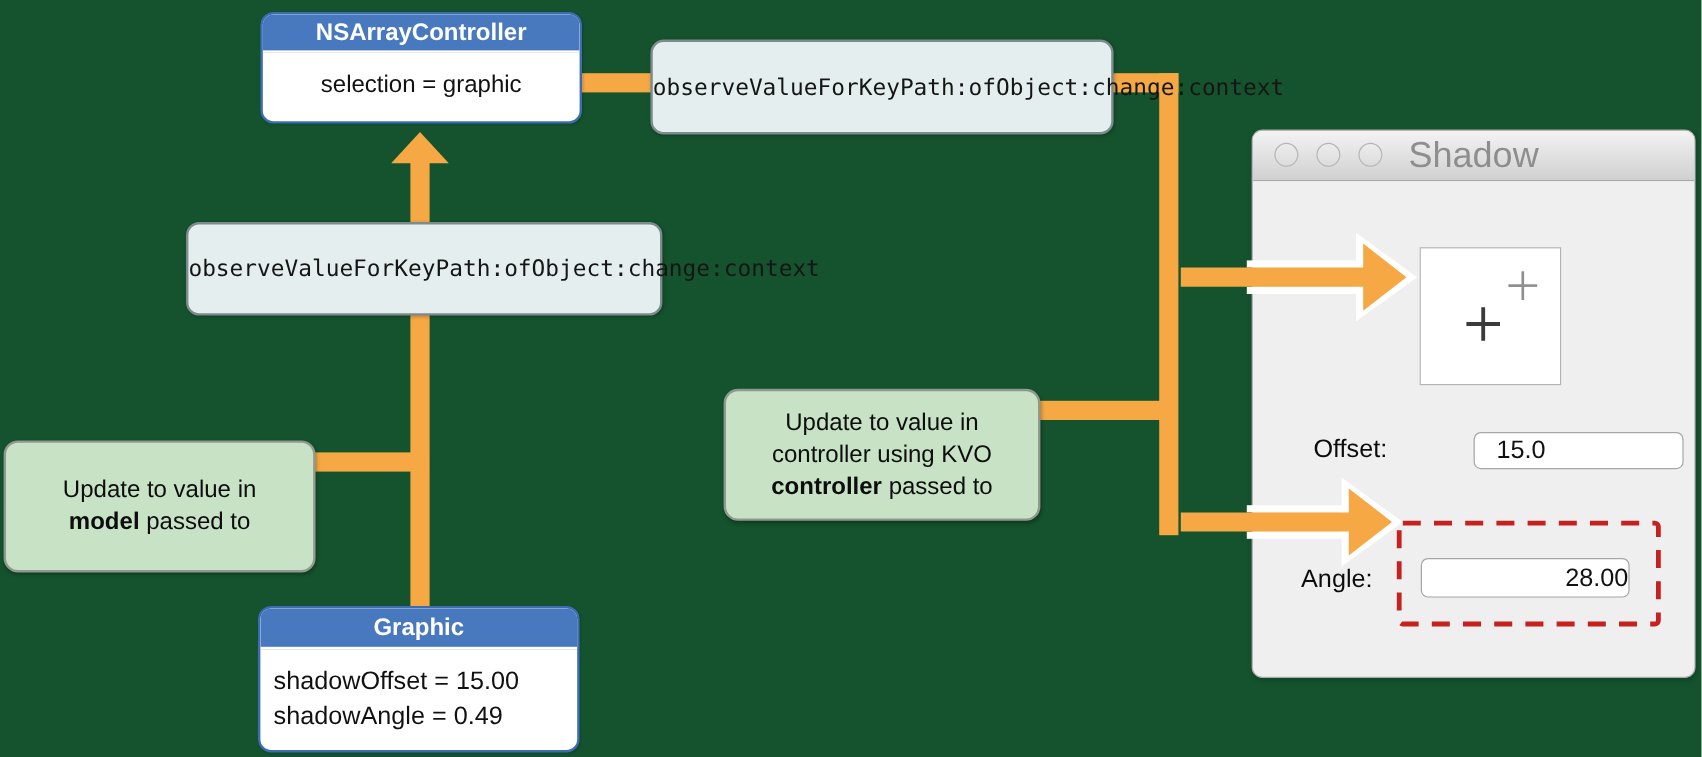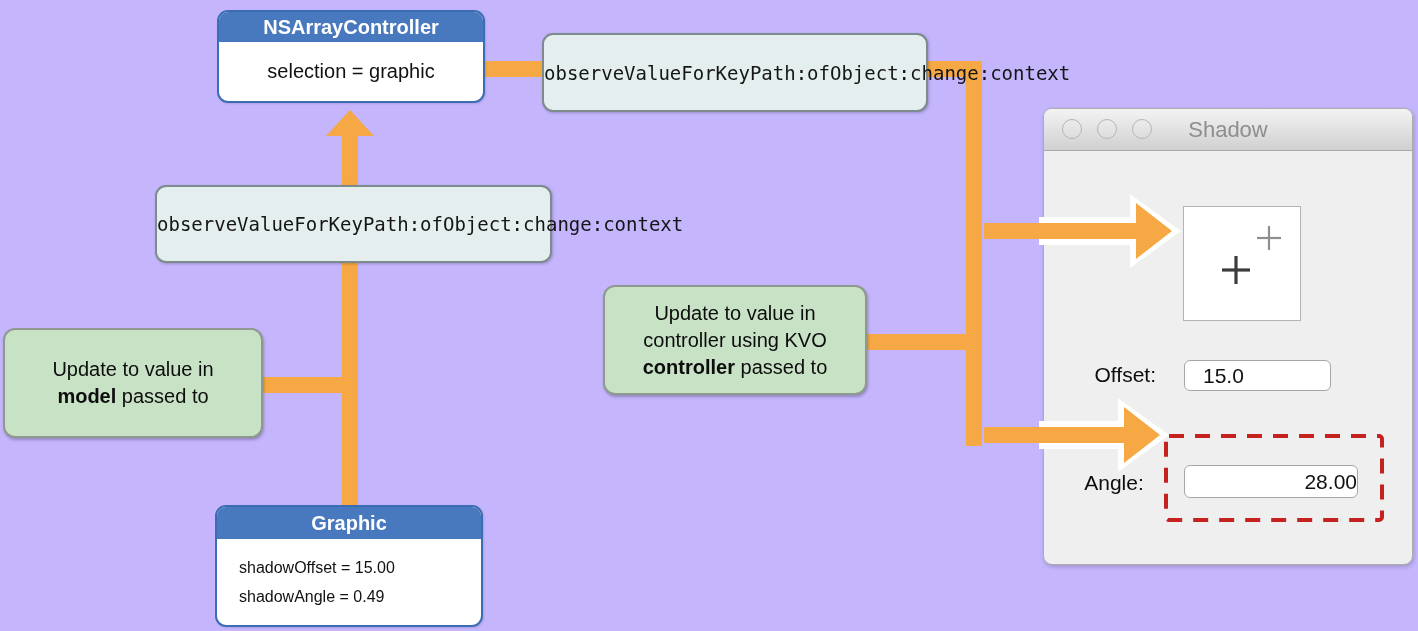--- a/index.html
+++ b/index.html
@@ -1,17 +1,17 @@
 <!DOCTYPE html>
 <html><head>
 <meta charset="utf-8">
 <style>
   html,body{margin:0;padding:0;background:#fff;}
   .canvas{
-    position:relative;width:1418px;height:631px;background:#c4b5fd;overflow:hidden;
+    position:relative;width:1418px;height:631px;background:#14532d;overflow:hidden;
     font-family:"Liberation Sans",sans-serif;color:#111;
   }
   svg.layer{position:absolute;left:0;top:0;}
   .bg-layer{z-index:1;}
   .overlay-layer{z-index:3;}
 
   
   .classbox{
     position:absolute;z-index:2;background:#fff;
     border:2px solid var(--box-blue-border,#3C6CB4);
@@ -23,40 +23,40 @@
     text-align:center;border-bottom:2px solid #fff;
   }
   .classbox .bdy{display:flex;flex-direction:column;justify-content:center;align-items:center;}
 
   .nsarray{left:217px;top:10px;width:264px;height:89px;}
   .nsarray .hdr{height:30px;line-height:30px;font-size:20px;}
   .nsarray .bdy{height:55px;font-size:20px;}
 
   .graphicbox{left:215px;top:505px;width:264px;height:118px;}
   .graphicbox .hdr{height:32px;line-height:32px;font-size:20px;}
-  .graphicbox .bdy{height:82px;font-size:16px;line-height:29px;align-items:flex-start;padding-left:22px;}
+  .graphicbox .bdy{height:82px;font-size:21px;line-height:29px;align-items:flex-start;padding-left:11px;}
 
   
   .codebox{
     position:absolute;z-index:2;background:var(--code-bg,#E4EEEE);
     border:2px solid var(--code-border,#7E8B8D);border-radius:11px;
     box-shadow:1px 1px 3px rgba(0,0,0,.22);
     font-family:"DejaVu Sans Mono",monospace;font-size:19px;line-height:30px;
     display:flex;flex-direction:row;align-items:center;color:#151515;
   }
   .code-top{left:542px;top:33px;width:382px;height:75px;}
   .code-left{left:155px;top:185px;width:393px;height:74px;}
 
   
   .notebox{
     position:absolute;z-index:2;background:var(--note-green,#C8E2C6);
     border:2px solid var(--note-border,#909990);border-radius:12px;
     box-shadow:1px 2px 3px rgba(0,0,0,.25);
     font-size:20px;line-height:27px;text-align:center;
-    display:flex;flex-direction:column;justify-content:center;color:#0d0d0d;
+    display:flex;flex-direction:column;justify-content:center;color:#0d0d0d;margin-top:39px;
   }
   .note-model{left:3px;top:328px;width:256px;height:106px;}
   .note-controller{left:603px;top:285px;width:260px;height:106px;}
   .notebox .b{font-weight:bold;}
 
   
   .macwin{
     position:absolute;z-index:2;left:1043px;top:108px;width:368px;height:455px;
     background:var(--window-bg,#EFEFEF);border:1px solid #ADADAD;border-radius:9px;
     box-shadow:1px 2px 4px rgba(0,0,0,.18);
@@ -66,38 +66,38 @@
     background:linear-gradient(#F3F3F3,#D0D0D0);
     border-bottom:1px solid #A8A8A8;
   }
   .tl-btn{
     position:absolute;top:10px;width:20px;height:20px;border-radius:50%;
     background:linear-gradient(#ECECEC,#DCDCDC);border:1px solid #B5B5B5;box-sizing:border-box;padding:0;
   }
   .tl-close{left:18px;} .tl-min{left:53px;} .tl-zoom{left:88px;}
   .win-title{
     position:absolute;left:0;right:0;top:0;height:41px;line-height:41px;text-align:center;
-    color:var(--titlebar-text,#8E8E8E);font-size:22px;
+    color:var(--titlebar-text,#8E8E8E);font-size:30px;
   }
   .shadow-preview{
     position:absolute;left:139px;top:97px;width:118px;height:115px;
     background:#fff;border:1px solid #B4B4B4;box-sizing:border-box;
   }
   .fieldlabel{
     position:absolute;left:28px;width:84px;height:30px;line-height:30px;
     text-align:right;font-size:21px;color:#0d0d0d;
   }
   .lbl-offset{top:251px;} .lbl-angle{top:359px;text-align:center;}
   .textfield{
     position:absolute;left:140px;box-sizing:border-box;background:#fff;
     border:1px solid #A6A6A6;border-radius:6px;
     font-family:"Liberation Sans",sans-serif;font-size:21px;color:#111;
     padding:0 0 0 18px;outline:none;
   }
-  .tf-offset{top:251px;width:147px;height:31px;}
+  .tf-offset{top:251px;width:175px;height:31px;margin-left:44px;}
   .tf-angle{top:356px;width:174px;height:33px;text-align:right;}
   .hl-red{position:absolute;left:119px;top:324px;}
 </style>
 </head>
 <body style="--arrow-orange: #F5A843; --box-blue: #4878BE; --box-blue-border: #3C6CB4; --code-bg: #E4EEEE; --code-border: #7E8B8D; --note-green: #C8E2C6; --note-border: #909990; --highlight-red: #C5211F; --window-bg: #EFEFEF; --titlebar-text: #8E8E8E;">
 
 <div class="canvas">
 
   <svg class="layer bg-layer" width="1418" height="631" viewBox="0 0 1418 631">
     <g fill="#F5A843">

